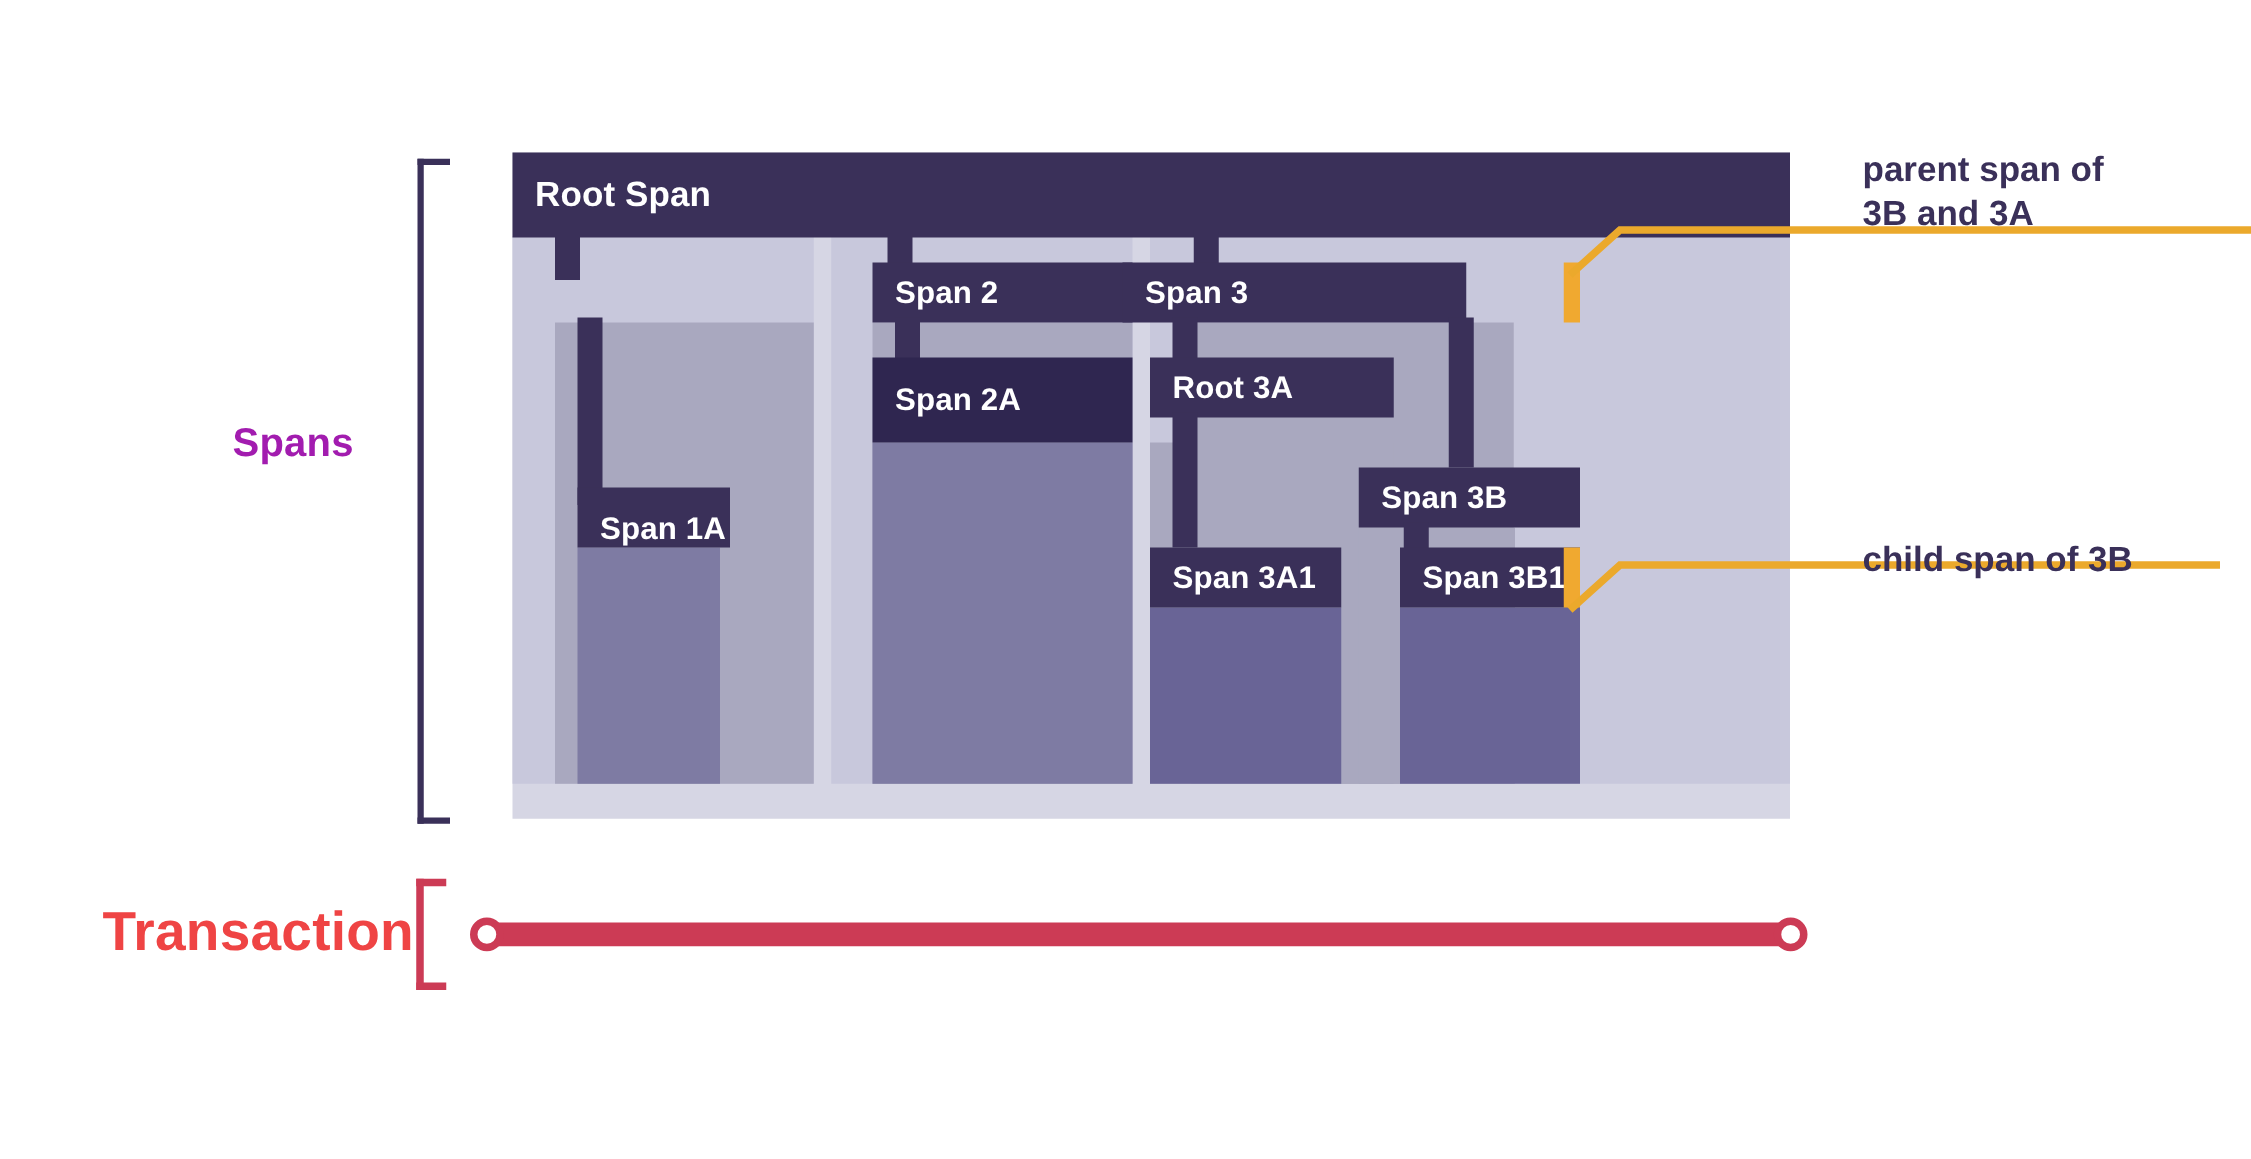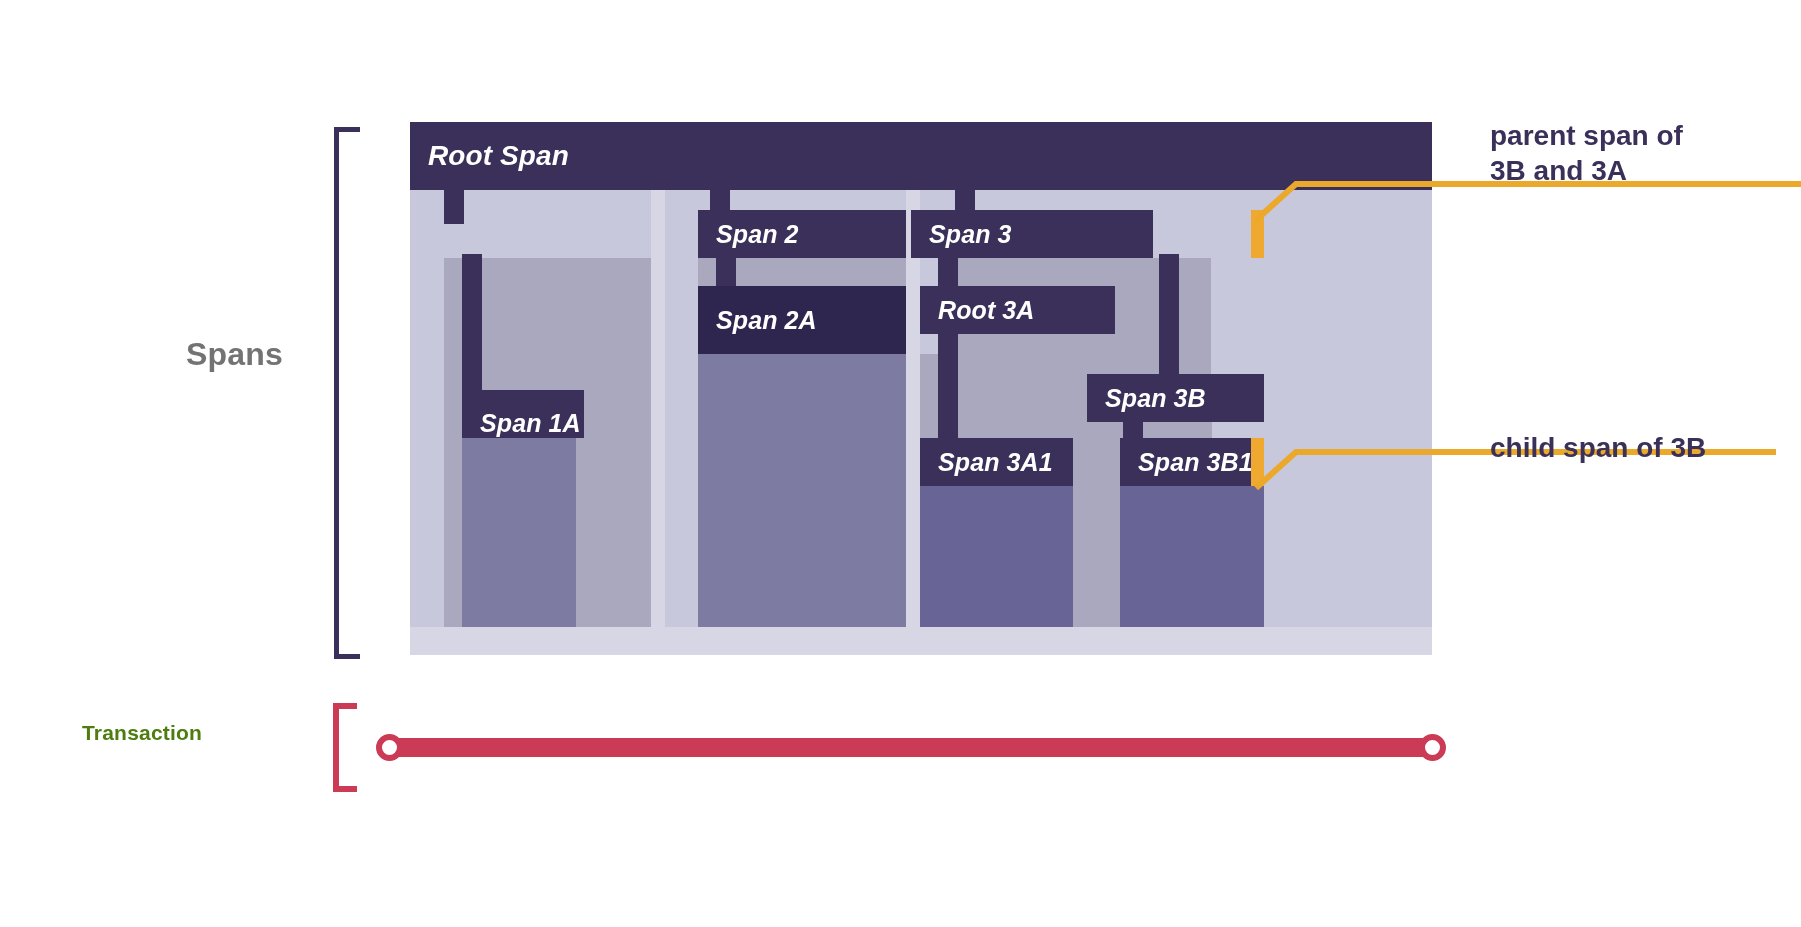--- a/index.html
+++ b/index.html
@@ -14,25 +14,25 @@
 
   
   .side-label{
     position:absolute;
     font-weight:bold;
     letter-spacing:.2px;
     white-space:nowrap;
   }
   #spans-label{
     left:186px;top:336px;
-    font-size:32px;color:#737373;
+    font-size:32px;color:#a21caf;
   }
   #transaction-label{
     left:82px;top:721px;
-    font-size:21px;color:#4d7c0f;
+    font-size:44px;color:#ef4444;
   }
 
   
   .bracket{position:absolute;}
   #spans-bracket{
     left:334px;top:127px;width:26px;height:532px;
     border-left:5px solid #3a3059;
     border-top:5px solid #3a3059;
     border-bottom:5px solid #3a3059;
     box-sizing:border-box;
@@ -69,21 +69,20 @@
   .span-bar{
     background:#3a3059;
     color:#ffffff;
     font-size:25px;
     font-weight:bold;
     display:flex;
     align-items:center;
     padding-left:18px;
     letter-spacing:.1px;
     white-space:nowrap;
-    font-style:italic;
   }
   .span-bar.darker{background:#2f2650;}
 
   
   .conn{background:#3a3059;position:absolute;}
 
   
   .marker{
     position:absolute;
     background:#f0a930;
@@ -168,21 +167,21 @@
     <div class="conn" style="left:306px;top:132px;width:20px;height:56px;"></div>
 
     <div class="blk body-dark" style="left:288px;top:232px;width:208px;height:273px;"></div>
 
     <div class="blk span-bar darker" style="left:288px;top:164px;width:208px;height:68px;">
       <span>Span 2A</span>
     </div>
 
     <div class="blk body-mid" style="left:543px;top:136px;width:258px;height:369px;"></div>
 
-    <div class="blk span-bar" style="left:501px;top:88px;width:242px;height:48px;">
+    <div class="blk span-bar" style="left:488px;top:88px;width:275px;height:48px;">
       <span>Span 3</span>
     </div>
 
     <div class="conn" style="left:749px;top:132px;width:20px;height:120px;"></div>
 
     <div class="conn" style="left:528px;top:132px;width:20px;height:56px;"></div>
 
     <div class="blk body-mid" style="left:510px;top:232px;width:195px;height:273px;"></div>
 
     <div class="blk span-bar" style="left:510px;top:164px;width:195px;height:48px;">

